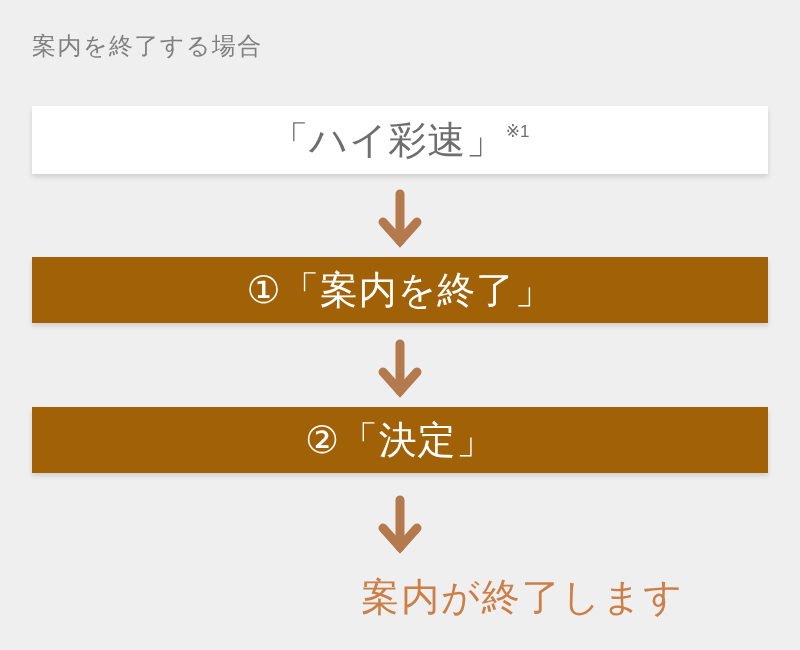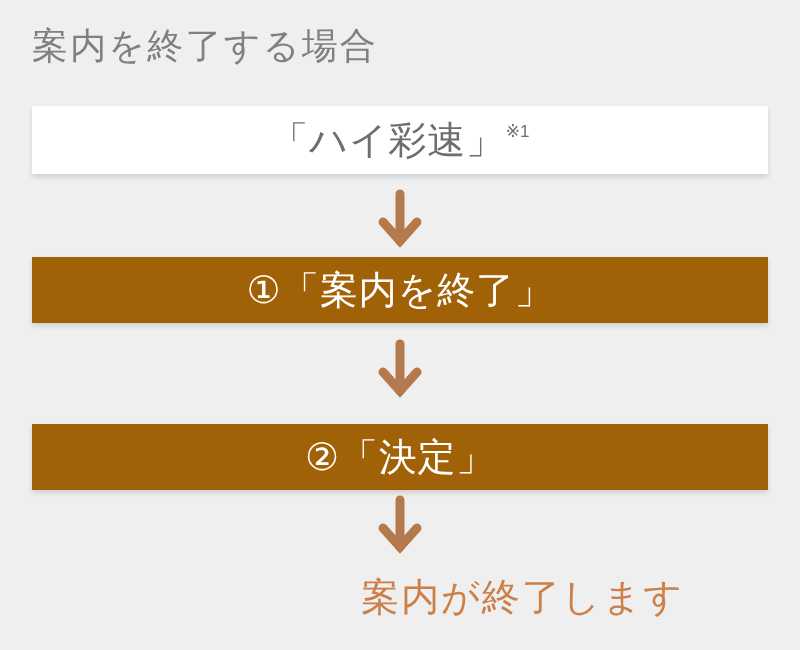--- a/index.html
+++ b/index.html
@@ -21,21 +21,21 @@
     height: 650px;
     box-sizing: border-box;
     background: #efefef;
   }
 
   
   .flow-heading {
     position: absolute;
     left: 32px;
     top: 26px;
-    font-size: 36px;
+    font-size: 24px;
     line-height: 40px;
     letter-spacing: 0.06em;
     color: #808080;
     font-weight: 500;
     white-space: nowrap;
   }
 
   
   .bar {
     position: absolute;
@@ -54,21 +54,21 @@
     box-shadow: 0 3px 5px rgba(0, 0, 0, 0.13);
   }
 
   .bar-step {
     height: 66px;
     background: #a16207;
     box-shadow: 0 3px 5px rgba(0, 0, 0, 0.13);
   }
 
   .bar-step-1 { top: 257px; }
-  .bar-step-2 { top: 424px; }
+  .bar-step-2 { top: 407px; }
 
   .bar-label {
     font-size: 38px;
     line-height: 1;
     letter-spacing: 0.02em;
     white-space: nowrap;
     font-weight: 500;
     position: relative;
   }
 

